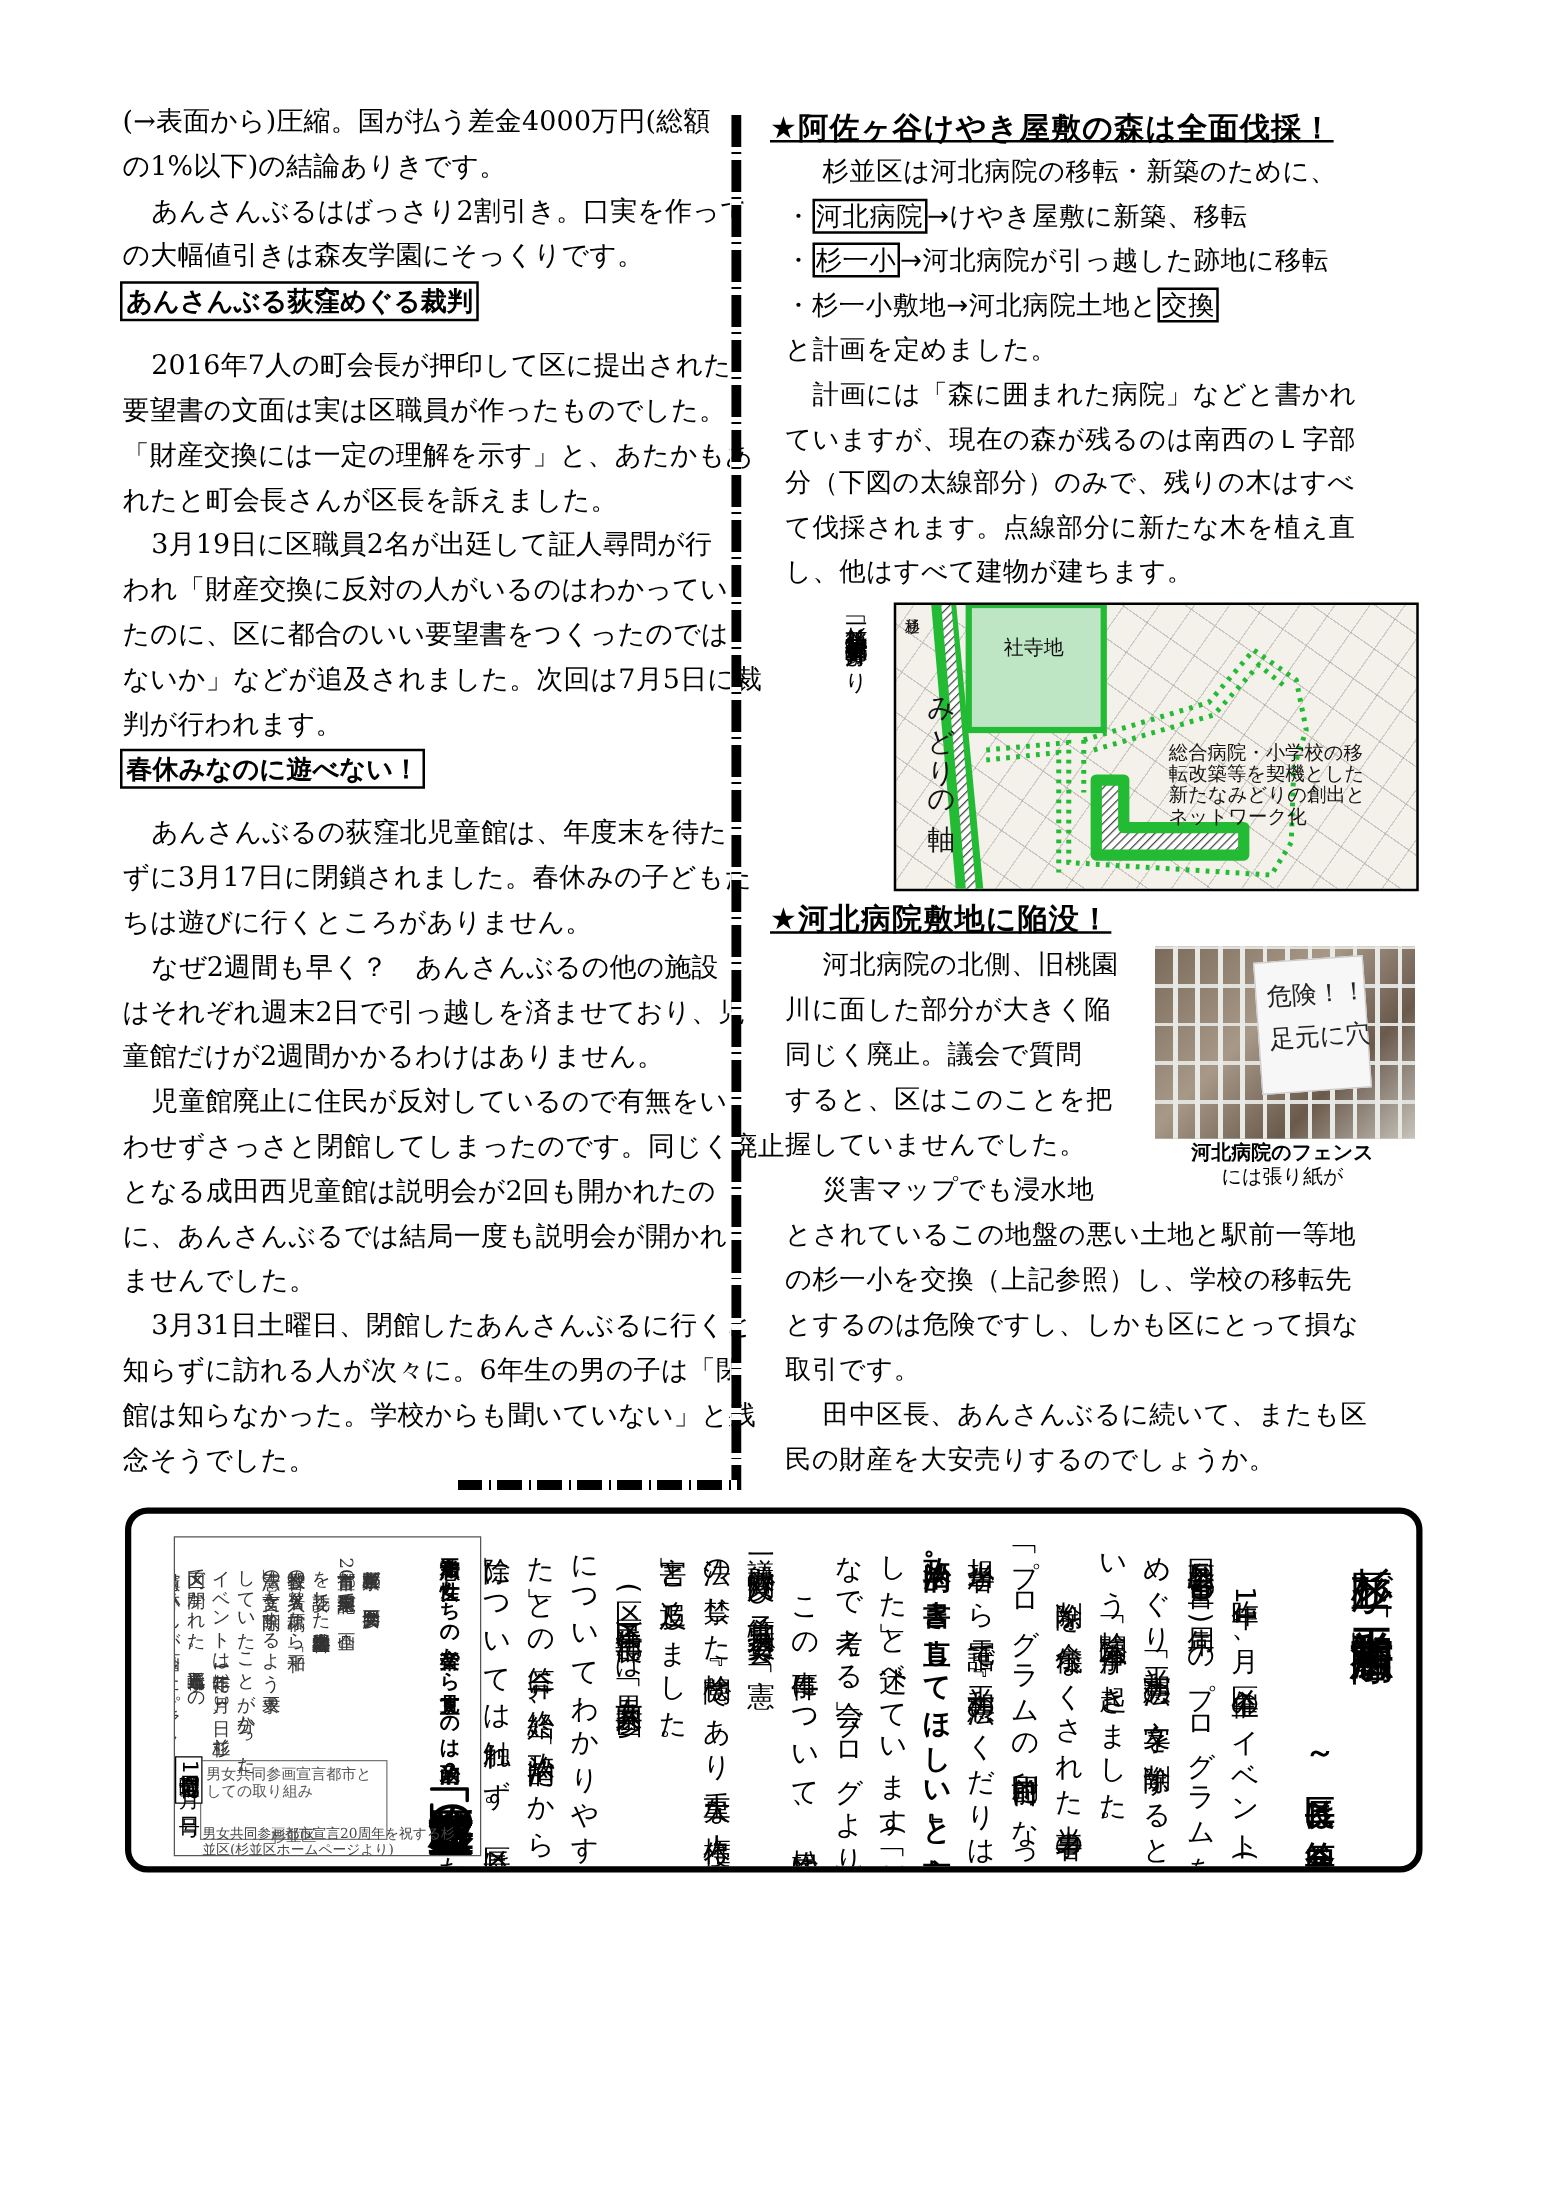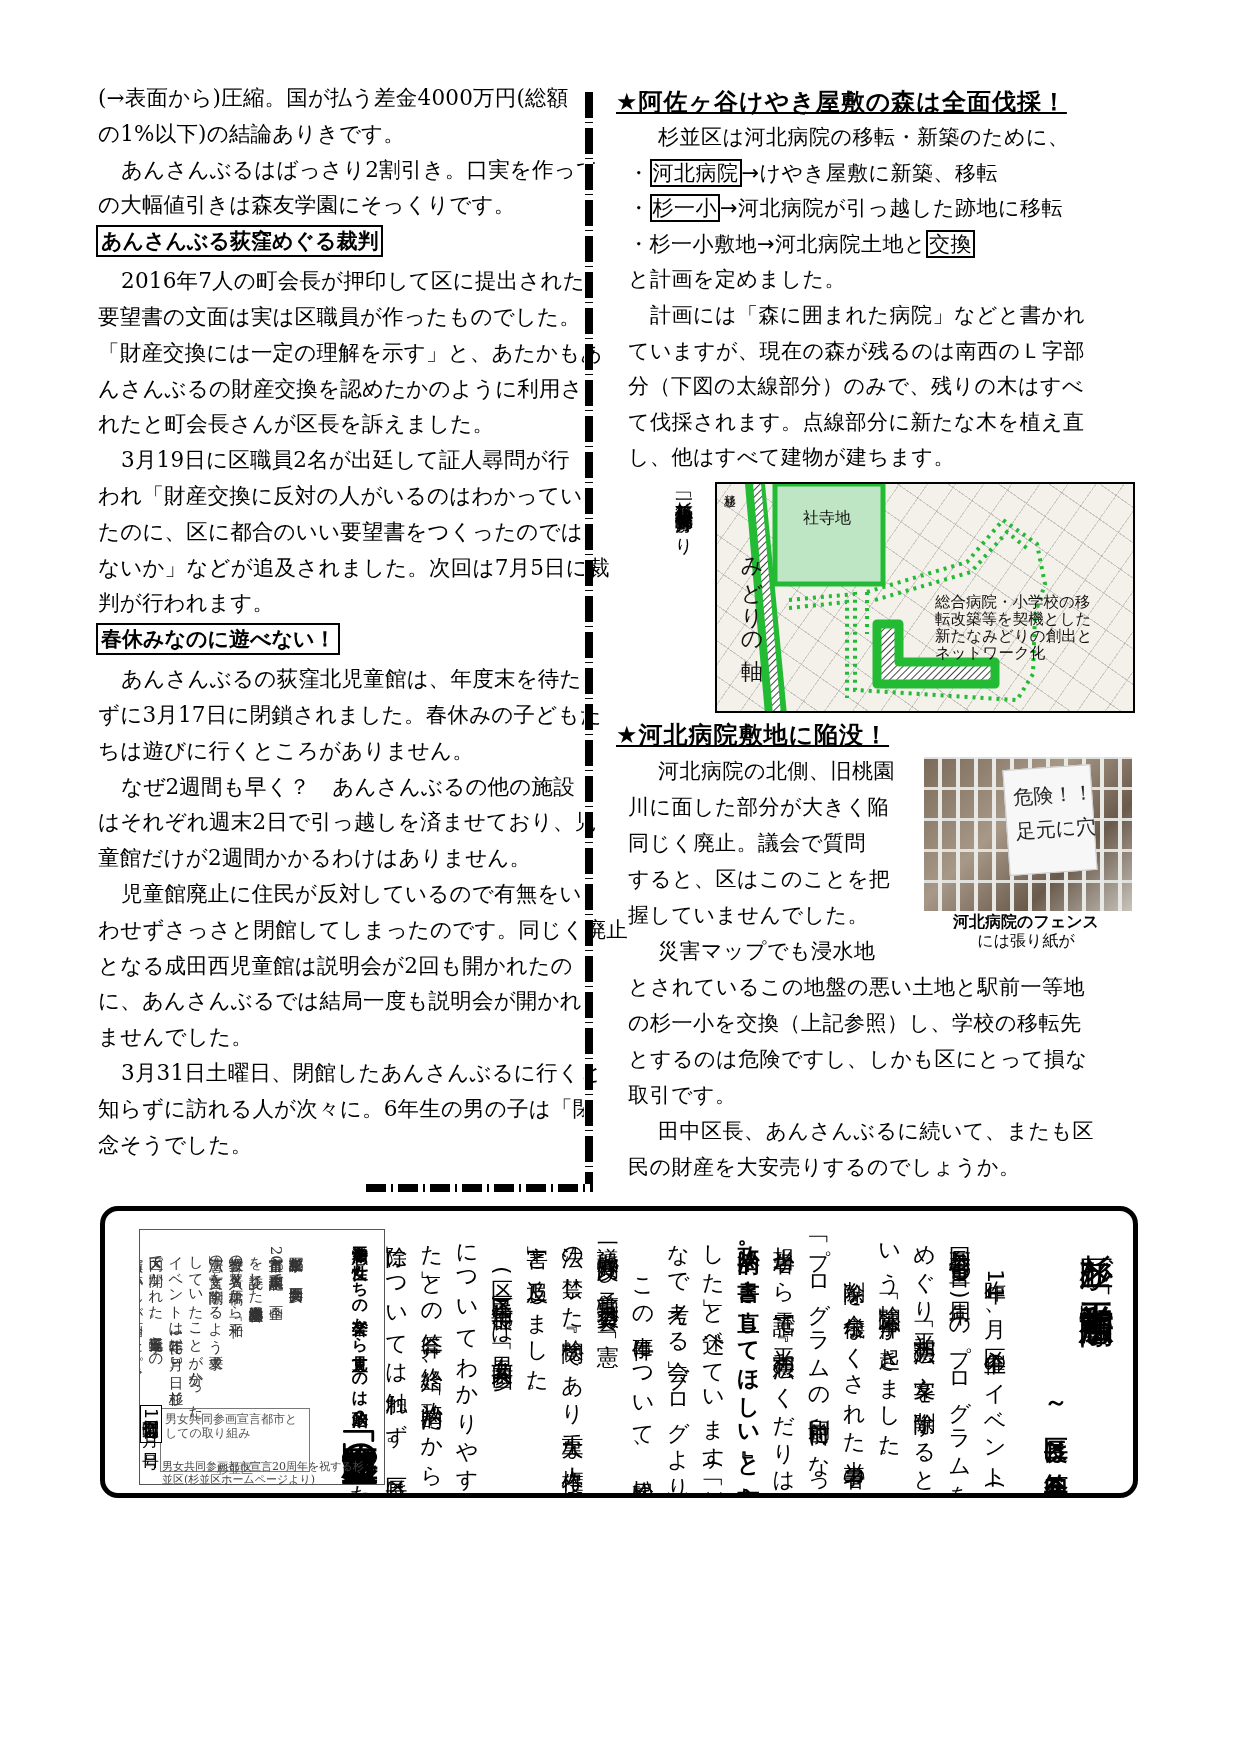--- a/index.html
+++ b/index.html
@@ -6,21 +6,21 @@
   html, body { width: 1241px; height: 1754px; background: #ffffff; overflow: hidden; }
   body { position: relative; font-family: "DejaVu Serif", "Liberation Serif", serif; color: #000; }
 
   
   .left-col {
     position: absolute; left: 98px; top: 80px; width: 486px; height: 1112px;
   }
   .left-col p, .left-col .line { font-size: 21.5px; line-height: 35.8px; white-space: nowrap; letter-spacing: 0.2px; }
   .indent { padding-left: 23px; }
   .sec-head {
-    display: inline-block; border: 2.5px solid #000; padding: 0 3px; margin: 2px 0 6px -2px;
+    display: inline-block; border: 2.5px solid #000; padding: 0 3px; margin: 2px 0 18px -2px;
     font-family: "DejaVu Sans", "Liberation Sans", sans-serif; font-weight: bold; font-size: 21px; line-height: 28px;
   }
   
   .divider-v {
     position: absolute; left: 584px; top: 92px; width: 9px; height: 1100px;
     background: repeating-linear-gradient(to bottom, #000 0 26px, #fff 26px 30px, #000 30px 31px, #fff 31px 36px);
     border-left: 1px solid #fff;
   }
   .divider-h {
     position: absolute; left: 366px; top: 1184px; width: 226px; height: 8px;
@@ -114,21 +114,20 @@
 <div class="left-col">
   <p>(→表面から)圧縮。国が払う差金4000万円(総額</p>
   <p>の1%以下)の結論ありきです。</p>
   <p class="indent">あんさんぶるはばっさり2割引き。口実を作って</p>
   <p>の大幅値引きは森友学園にそっくりです。</p>
 
   <div class="sec-head">あんさんぶる荻窪めぐる裁判</div>
   <p class="indent">2016年7人の町会長が押印して区に提出された</p>
   <p>要望書の文面は実は区職員が作ったものでした。</p>
   <p>「財産交換には一定の理解を示す」と、あたかもあ</p>
-  <p>んさんぶるの財産交換を認めたかのように利用さ</p>
   <p>れたと町会長さんが区長を訴えました。</p>
   <p class="indent">3月19日に区職員2名が出廷して証人尋問が行</p>
   <p>われ「財産交換に反対の人がいるのはわかってい</p>
   <p>たのに、区に都合のいい要望書をつくったのでは</p>
   <p>ないか」などが追及されました。次回は7月5日に裁</p>
   <p>判が行われます。</p>
 
   <div class="sec-head">春休みなのに遊べない！</div>
   <p class="indent">あんさんぶるの荻窪北児童館は、年度末を待た</p>
   <p>ずに3月17日に閉鎖されました。春休みの子どもた</p>
@@ -136,20 +135,21 @@
   <p class="indent">なぜ2週間も早く？　あんさんぶるの他の施設</p>
   <p>はそれぞれ週末2日で引っ越しを済ませており、児</p>
   <p>童館だけが2週間かかるわけはありません。</p>
   <p class="indent">児童館廃止に住民が反対しているので有無をい</p>
   <p>わせずさっさと閉館してしまったのです。同じく廃止</p>
   <p>となる成田西児童館は説明会が2回も開かれたの</p>
   <p>に、あんさんぶるでは結局一度も説明会が開かれ</p>
   <p>ませんでした。</p>
   <p class="indent">3月31日土曜日、閉館したあんさんぶるに行くと</p>
   <p>知らずに訪れる人が次々に。6年生の男の子は「閉</p>
+  <p>館は知らなかった。学校からも聞いていない」と残</p>
   <p>念そうでした。</p>
 </div>
 
 <div class="divider-v"></div>
 <div class="divider-h"></div>
 
 <div class="right-col">
   <div class="r-head" style="margin-left:-20px">★阿佐ヶ谷けやき屋敷の森は全面伐採！</div>
   <div class="line" style="padding-left:22px">杉並区は河北病院の移転・新築のために、</div>
   <div class="line" style="margin-left:-8px">

